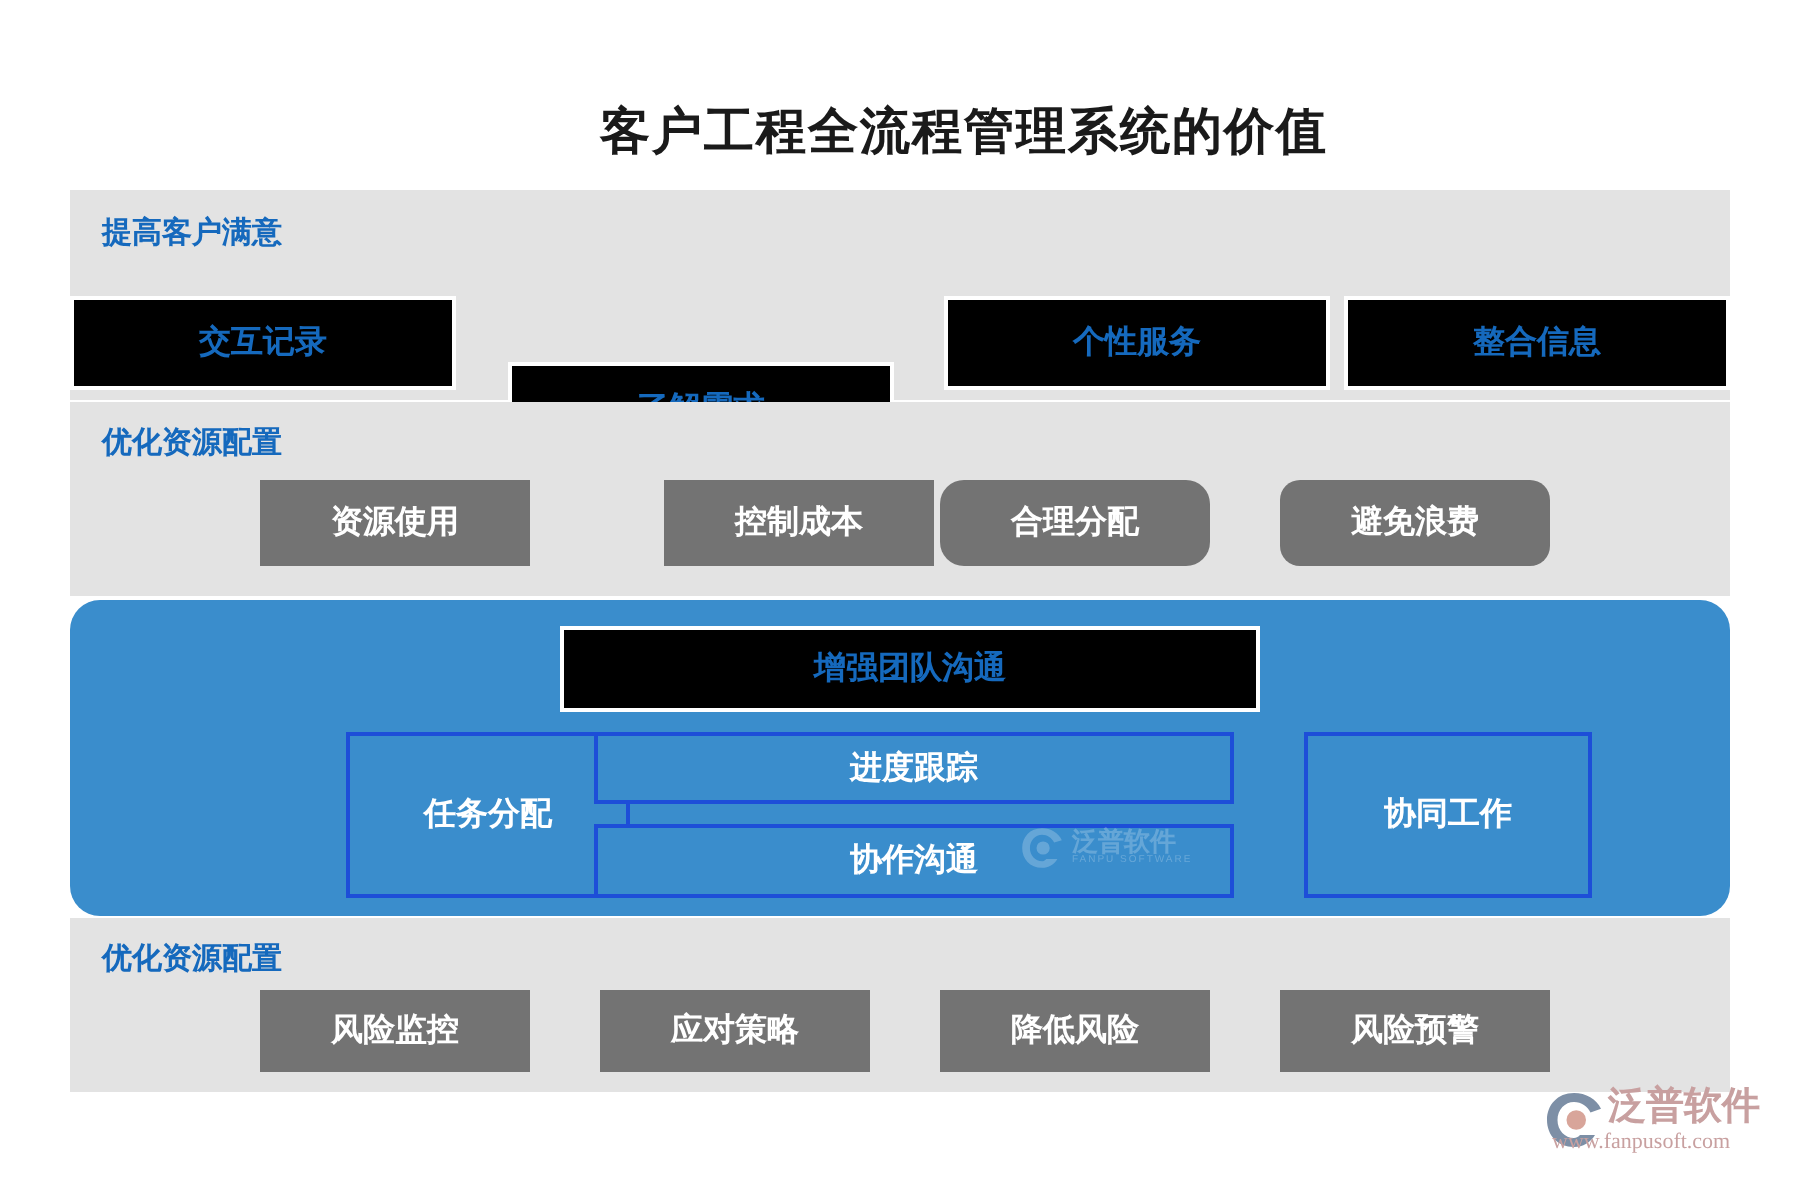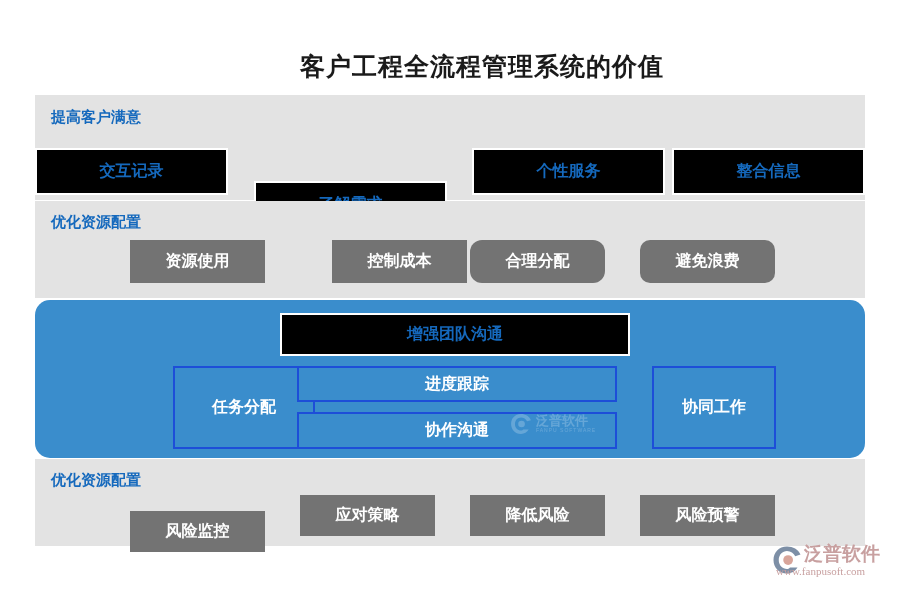--- a/index.html
+++ b/index.html
@@ -114,21 +114,21 @@
     left: 94px;
     top: 66px;
     width: 142px;
     height: 83px;
     margin-left: 44px;
   }
   #sec3 .right-box {
     position: absolute;
     left: 617px;
     top: 66px;
-    width: 124px;
+    width: 144px;
     height: 83px;
   }
   #sec3 .mid-box-1 {
     position: absolute;
     left: 262px;
     top: 66px;
     width: 320px;
     height: 36px;
   }
   #sec3 .mid-box-2 {
@@ -136,21 +136,21 @@
     left: 262px;
     top: 112px;
     width: 320px;
     height: 37px;
   }
 
   
   #sec4 { top: 459px; height: 87px; }
   #sec4 .band-title { top: 11px; }
   #sec4 .box { top: 36px; height: 41px; width: 135px; }
-  #sec4 .b0 { left: 95px; margin-top: 16px; }
+  #sec4 .b0 { left: 95px; }
   #sec4 .b1 { left: 265px; }
   #sec4 .b2 { left: 435px; }
   #sec4 .b3 { left: 605px; }
 
   
   .watermark {
     position: absolute;
     left: 510px;
     top: 408px;
     width: 110px;

